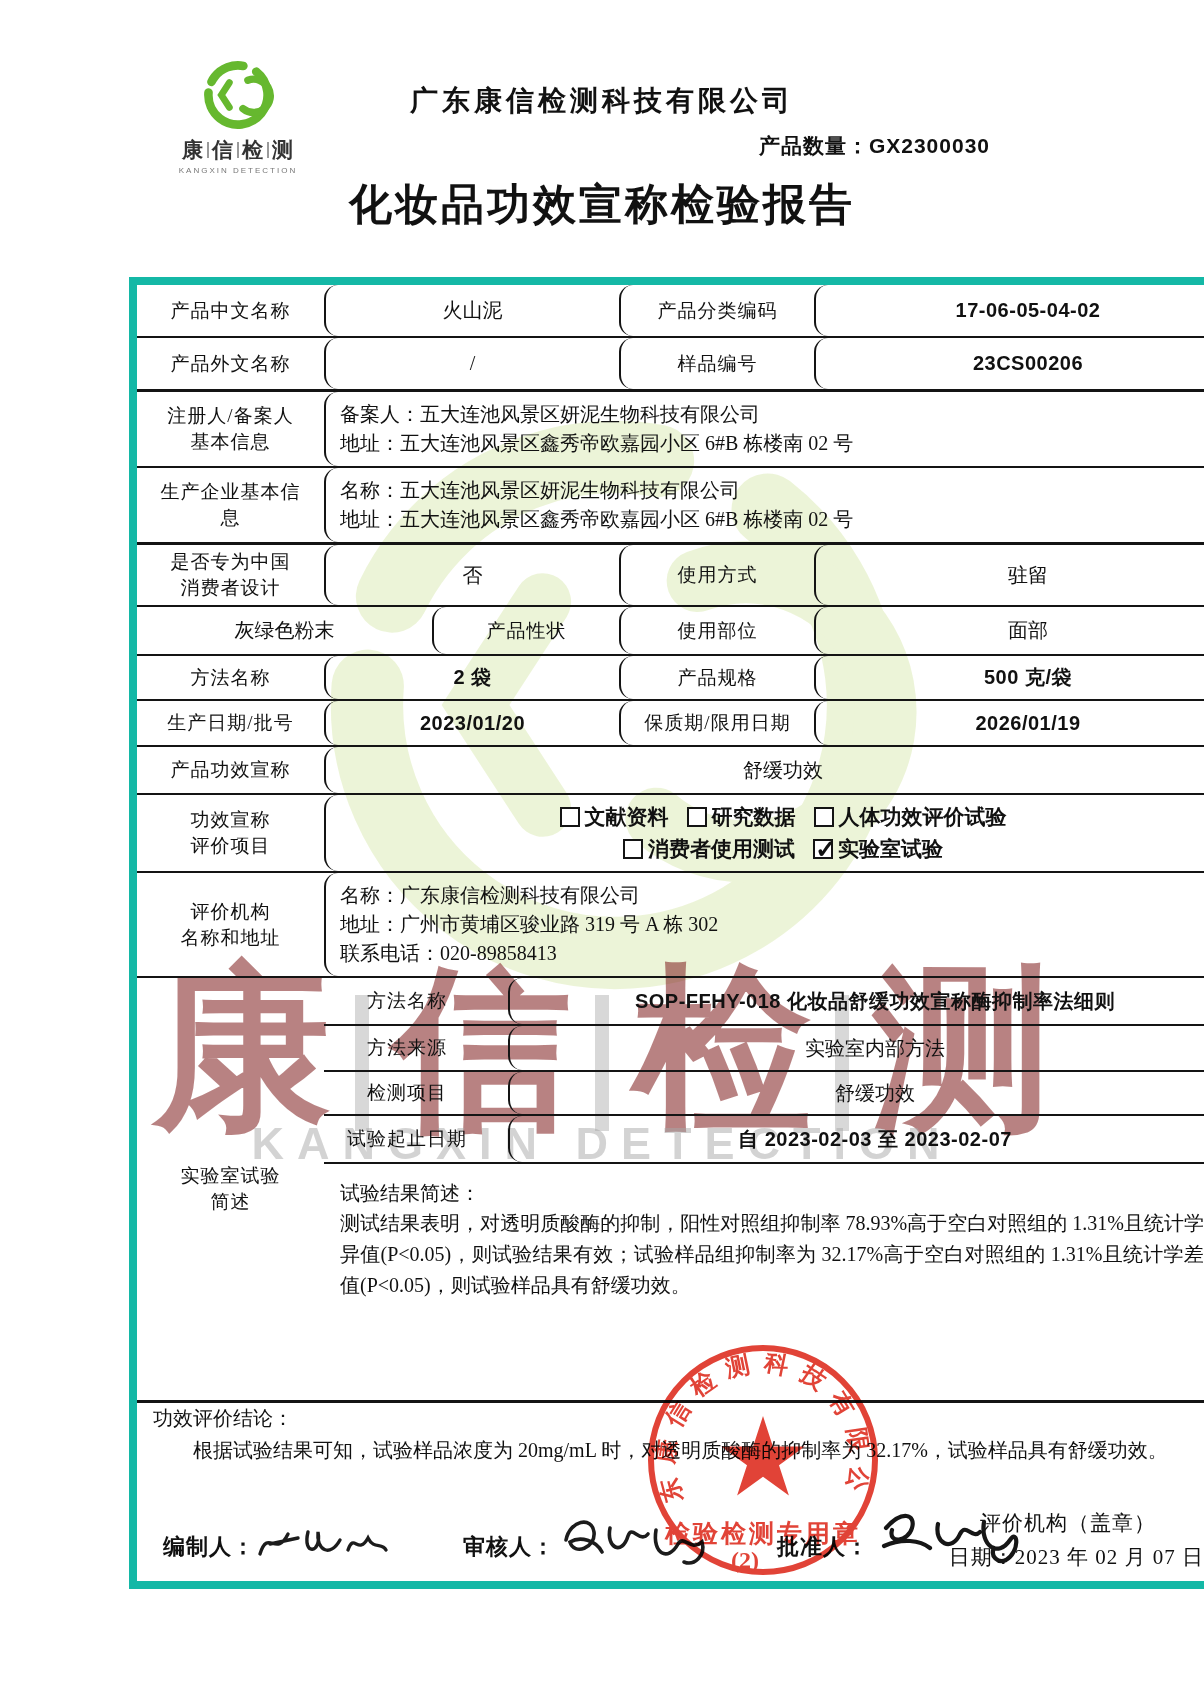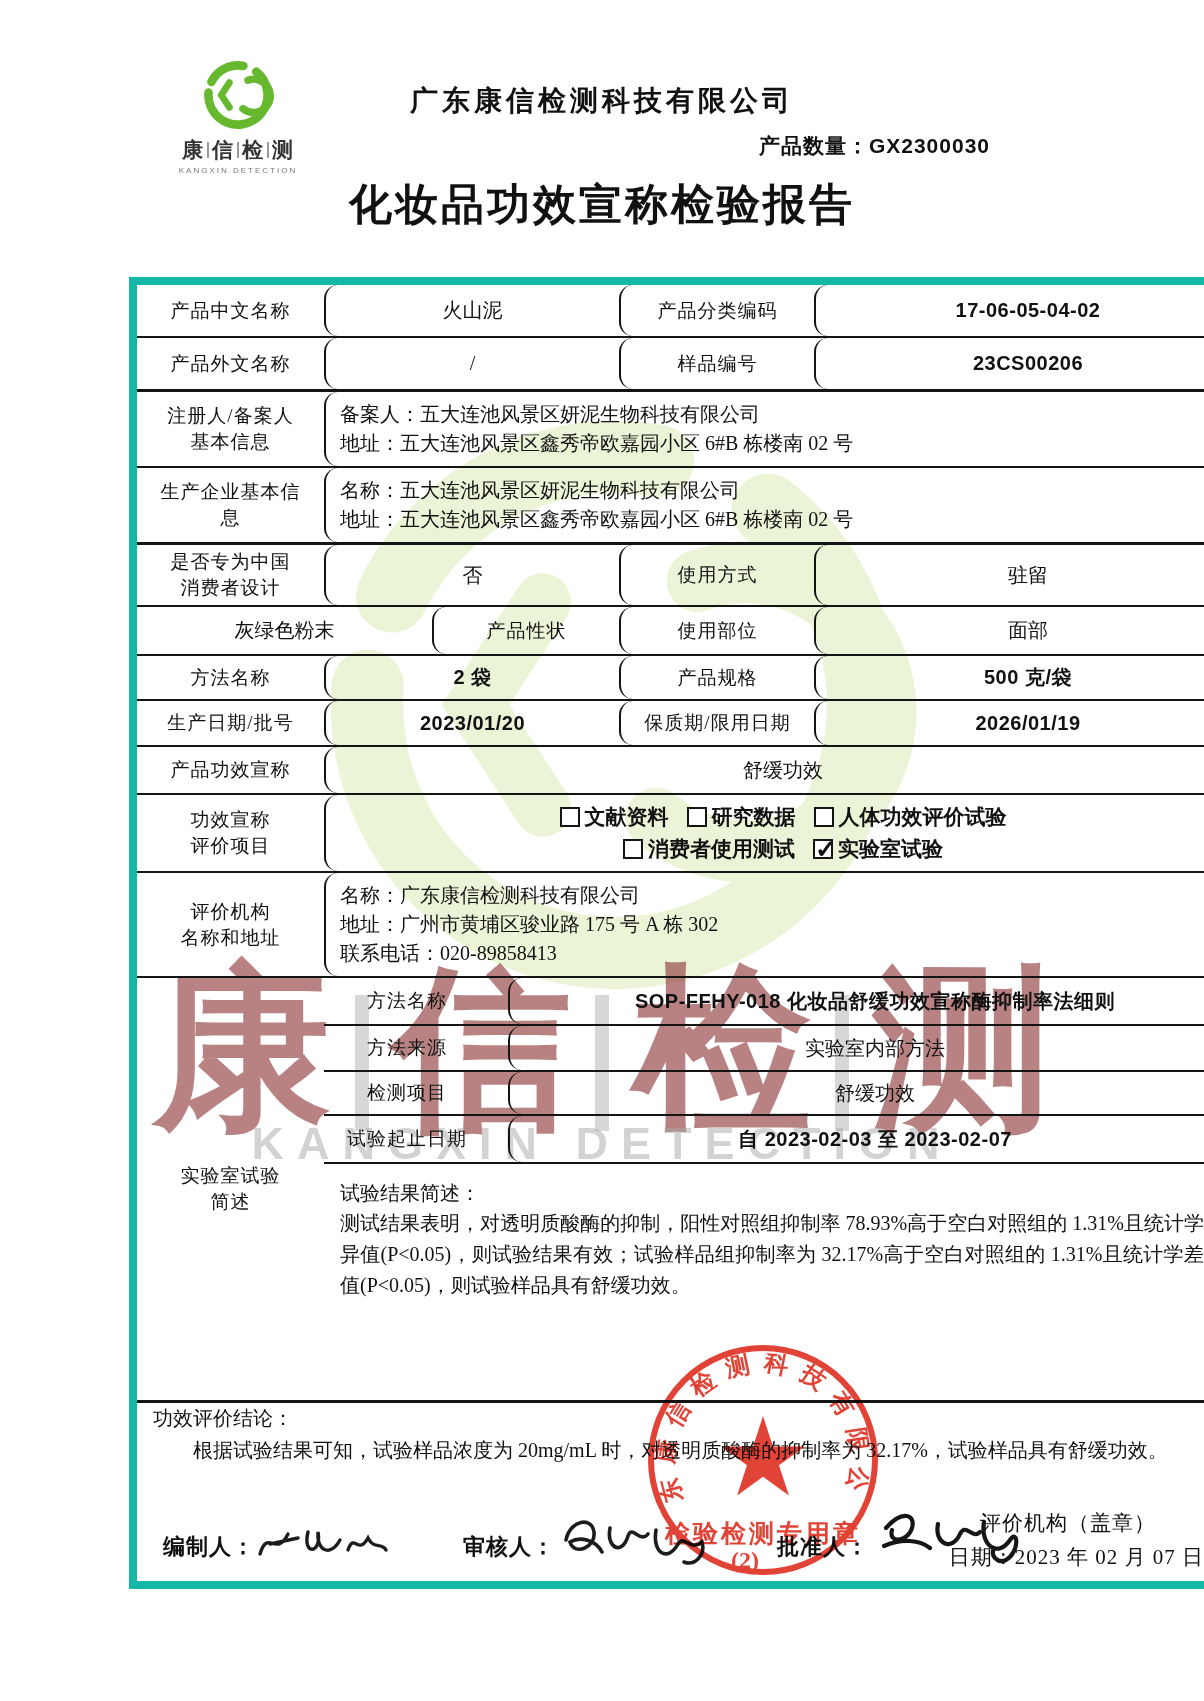--- a/index.html
+++ b/index.html
@@ -226,21 +226,21 @@
           </span>
         </div>
       </div>
     </div>
 
     <div class="tr" style="min-height:92px">
       <div class="td c1 lbl">评价机构
 名称和地址</div>
       <div class="td c4 left-cell">
         <div class="line">名称：广东康信检测科技有限公司</div>
-        <div class="line">地址：广州市黄埔区骏业路 175 号 A 栋 302</div>
+        <div class="line">地址：广州市黄埔区骏业路 319 号 A 栋 302</div>
         <div class="line">联系电话：020-89858413</div>
       </div>
     </div>
 
     <div class="tr">
       <div class="td c1 lbl">实验室试验
 简述</div>
       <div class="lab-right">
         <div class="sub-tr" style="min-height:46px">
           <div class="td sub-lbl">方法名称</div>

